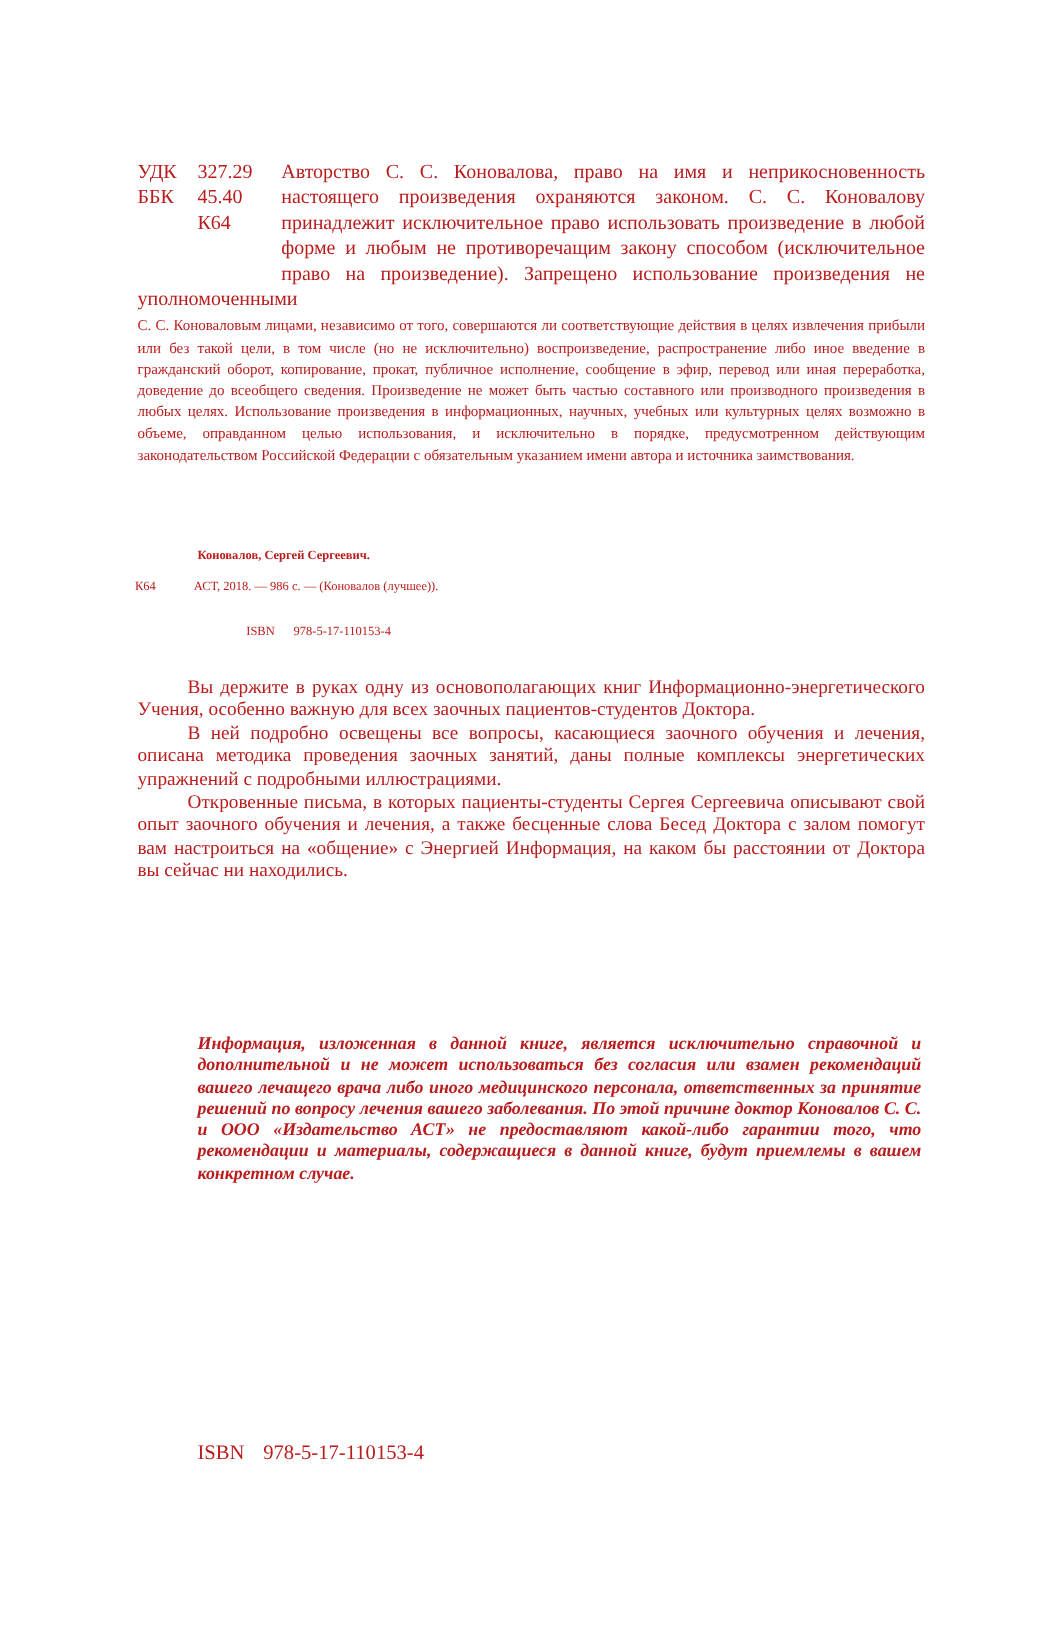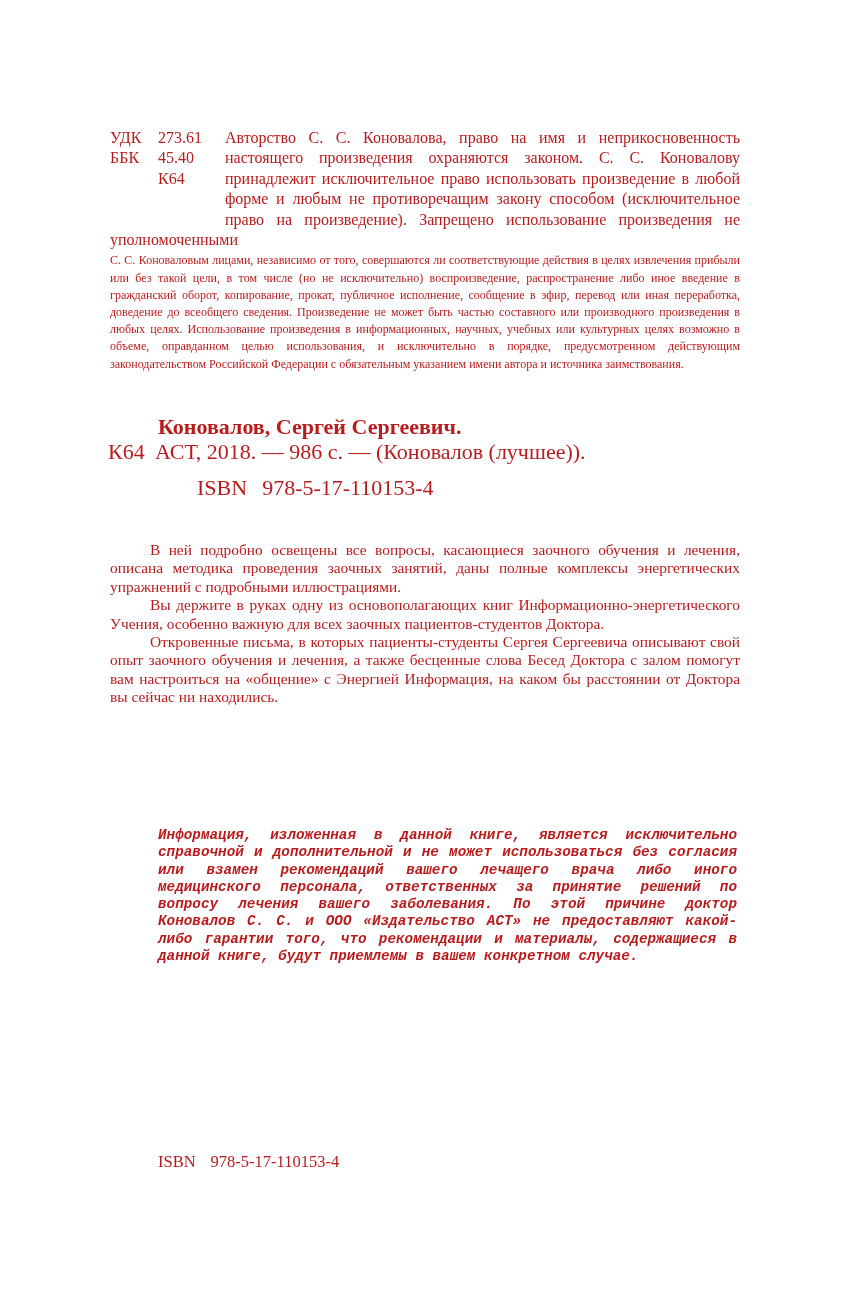--- a/index.html
+++ b/index.html
@@ -14,54 +14,54 @@
 
   
   .copyright-block{position:absolute;top:128px;left:110px;width:630px;}
   .udk-float{float:left;width:115px;height:102px;font-size:16px;line-height:20.4px;}
   .udk-row{display:flex;}
   .udk-row .lbl{width:48px;flex:0 0 48px;}
   .notice-p1{margin:0;font-size:16px;line-height:20.4px;text-align:justify;}
   .notice-p2{clear:both;margin:0;padding-top:2px;font-size:12px;line-height:17.2px;text-align:justify;}
 
   
-  .catalog{position:absolute;top:414px;left:110px;width:630px;font-size:22px;line-height:25px;}
+  .catalog{position:absolute;top:432px;left:110px;width:630px;font-size:10px;line-height:25px;}
   .catalog .heading{margin:0 0 0 48px;font-weight:bold;}
   .bib-row1{position:relative;padding-left:83px;}
   .bib-row1 .code{position:absolute;left:-2px;top:0;}
   .bib-row2{padding-left:45px;}
   .catalog-isbn{margin-top:11px;padding-left:87px;}
   .isbn-val{margin-left:15px;}
 
   
   .annotation{position:absolute;top:541px;left:110px;width:630px;
     font-size:15.4px;line-height:18.4px;text-align:justify;}
   .annotation p{margin:0;text-indent:40px;}
 
   
   .disclaimer{position:absolute;top:827px;left:158px;width:579px;
     font-style:italic;font-weight:600;font-size:14.3px;line-height:17.3px;
     text-align:justify;}
-  .disclaimer p{margin:0;font-family:Liberation Mono, monospace;}
+  .disclaimer p{margin:0;}
 
   
   .footer-isbn{position:absolute;left:158px;top:1152px;font-size:16.5px;}
   .footer-copy{position:absolute;left:457px;top:1129px;font-size:16.5px;line-height:22.5px;}
   .c-row .sign{display:inline-block;margin-right:10px;}
 </style>
 </head>
 <body>
 
 <div class="page">
 
   <section class="copyright-block">
     <div class="udk-float">
       <div class="udk-row">
         <span class="lbl">УДК</span>
-        <span class="val">273.61</span>
+        <span class="val">327.29</span>
       </div>
       <div class="udk-row">
         <span class="lbl">ББК</span>
         <span class="val">45.40</span>
       </div>
       <div class="udk-row">
         <span class="lbl"></span>
         <span class="val">К64</span>
       </div>
     </div>
@@ -74,22 +74,22 @@
     <div class="bib-row1">
       <span class="code">К64</span>
     </div>
     <div class="bib-row2">АСТ, 2018. — 986 с. — (Коновалов (лучшее)).</div>
     <div class="catalog-isbn">
       <span>ISBN</span><span class="isbn-val">978-5-17-110153-4</span>
     </div>
   </section>
 
   <section class="annotation">
+    <p>Вы держите в руках одну из основополагающих книг Информационно-энергетического Учения, особенно важную для всех заочных пациентов-студентов Доктора.</p>
     <p>В ней подробно освещены все вопросы, касающиеся заочного обучения и лечения, описана методика проведения заочных занятий, даны полные комплексы энергетических упражнений с подробными иллюстрациями.</p>
-    <p>Вы держите в руках одну из основополагающих книг Информационно-энергетического Учения, особенно важную для всех заочных пациентов-студентов Доктора.</p>
     <p>Откровенные письма, в которых пациенты-студенты Сергея Сергеевича описывают свой опыт заочного обучения и лечения, а также бесценные слова Бесед Доктора с залом помогут вам настроиться на «общение» с Энергией Информация, на каком бы расстоянии от Доктора вы сейчас ни находились.</p>
   </section>
 
   <section class="disclaimer">
     <p>Информация, изложенная в данной книге, является исключительно справочной и дополнительной и не может использоваться без согласия или взамен рекомендаций вашего лечащего врача либо иного медицинского персонала, ответственных за принятие решений по вопросу лечения вашего заболевания. По этой причине доктор Коновалов С. С. и ООО «Издательство АСТ» не предоставляют какой-либо гарантии того, что рекомендации и материалы, содержащиеся в данной книге, будут приемлемы в вашем конкретном случае.</p>
   </section>
 
   <div class="footer-isbn">
     <span>ISBN</span><span class="isbn-val">978-5-17-110153-4</span>
   </div>

